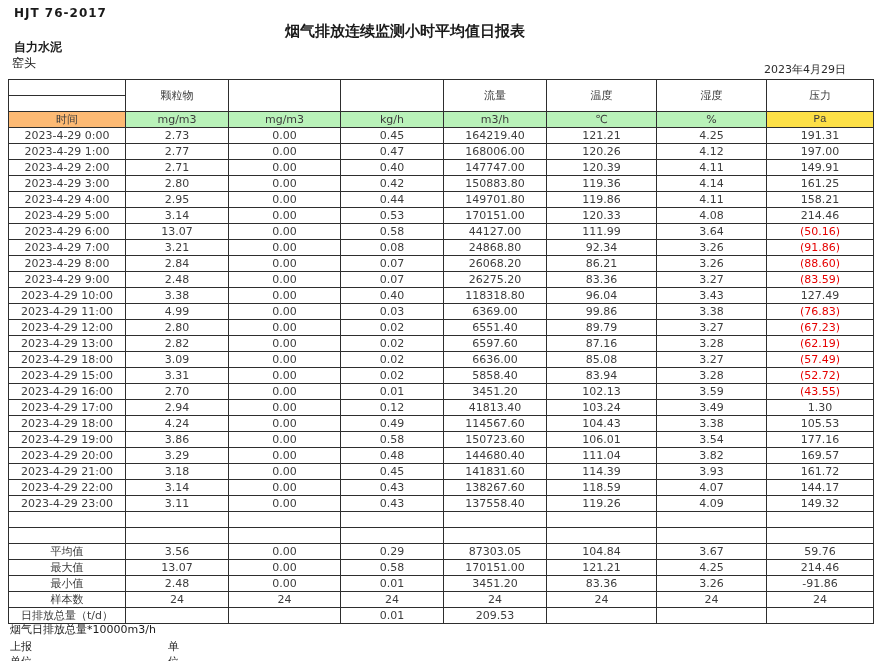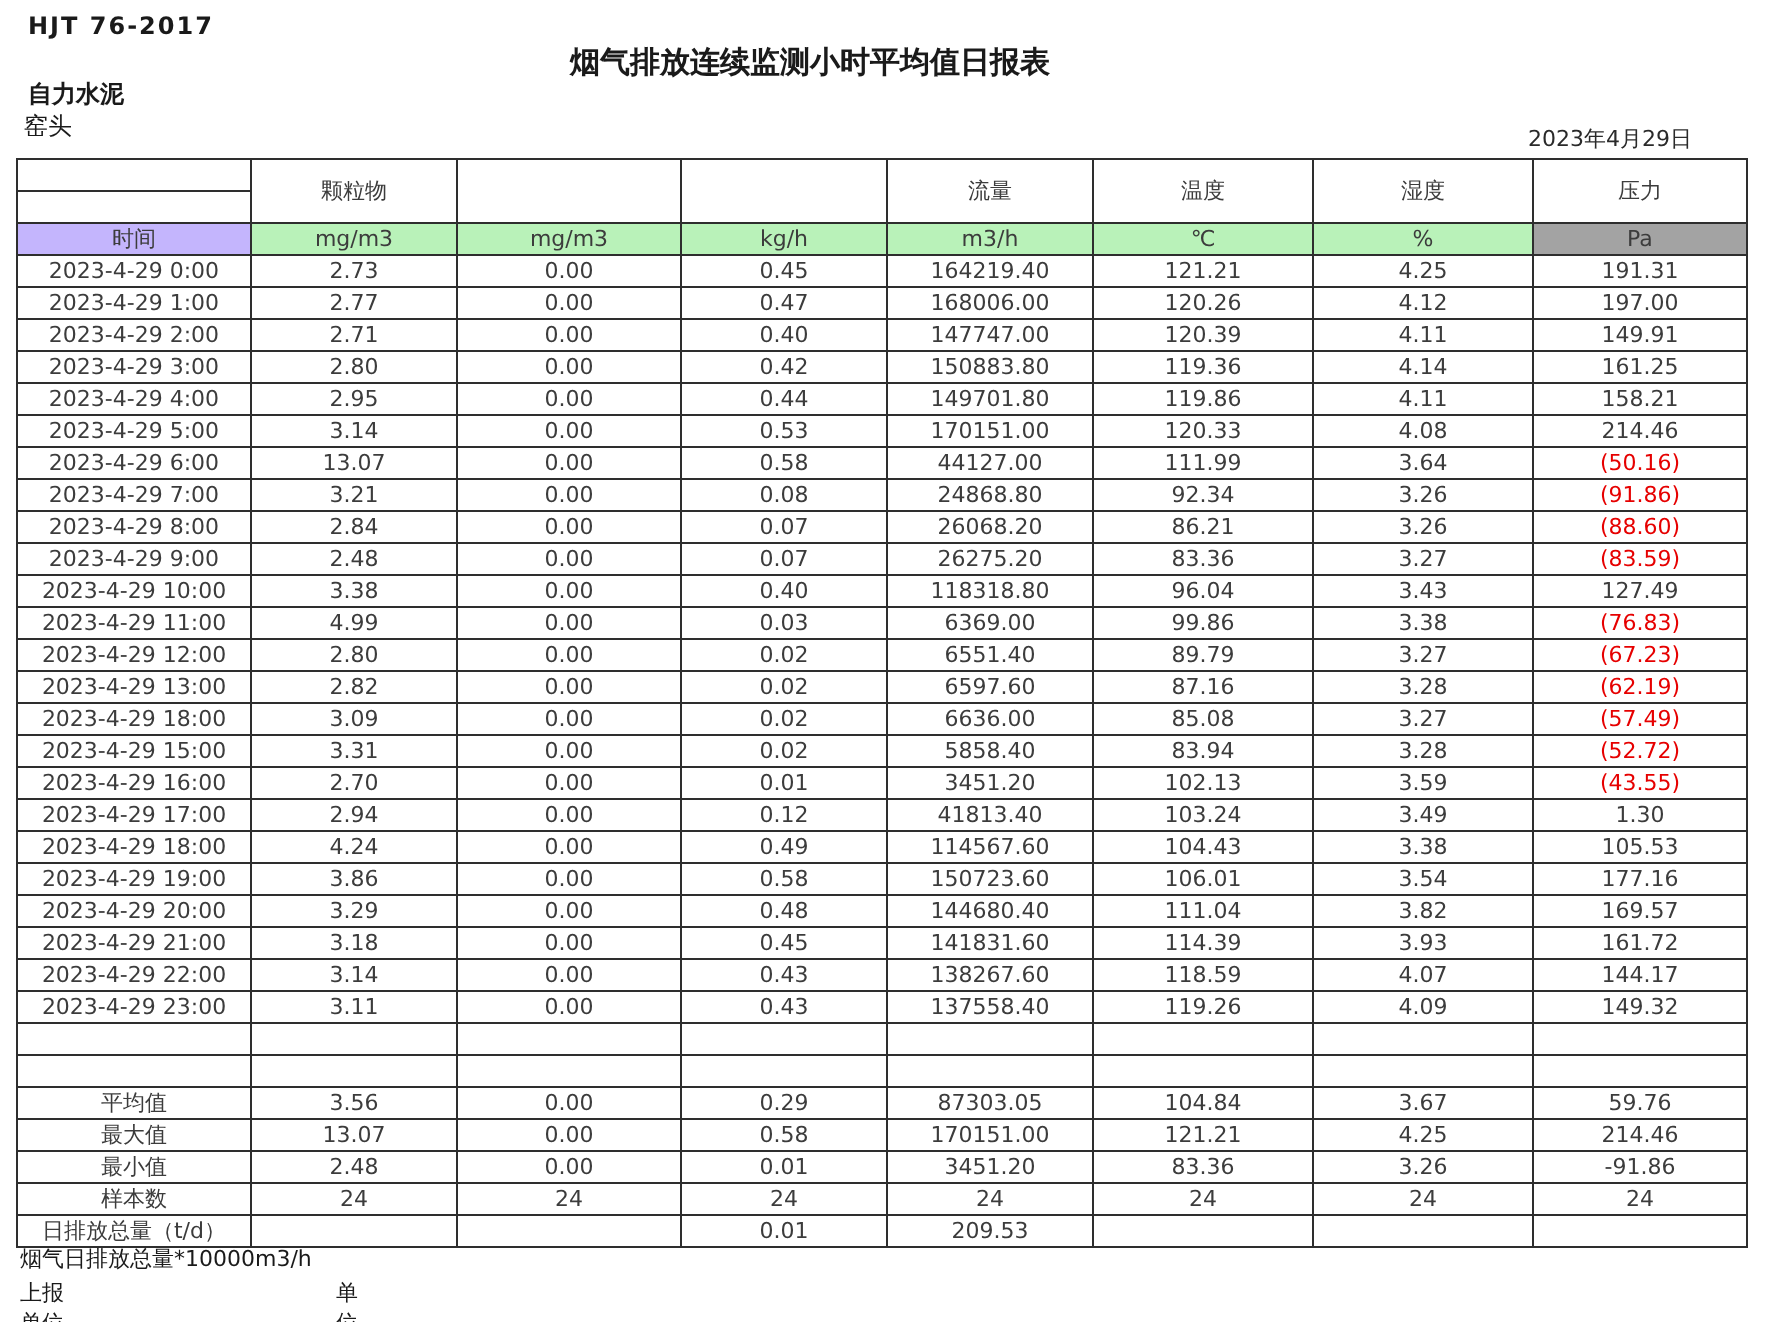--- a/index.html
+++ b/index.html
@@ -52,28 +52,28 @@
       <td rowspan="2"></td>
       <td rowspan="2">流量</td>
       <td rowspan="2">温度</td>
       <td rowspan="2">湿度</td>
       <td rowspan="2">压力</td>
     </tr>
     <tr class="hdr-b">
       <td></td>
     </tr>
     <tr class="unit-row">
-      <td style="background: #c4b5fd;">时间</td>
+      <td style="background: #fdba74;">时间</td>
       <td style="background: rgb(185, 242, 185);">mg/m3</td>
       <td style="background: rgb(185, 242, 185);">mg/m3</td>
       <td style="background: rgb(185, 242, 185);">kg/h</td>
       <td style="background: rgb(185, 242, 185);">m3/h</td>
       <td style="background: rgb(185, 242, 185);">℃</td>
       <td style="background: rgb(185, 242, 185);">%</td>
-      <td style="background: #a3a3a3;">Pa</td>
+      <td style="background: #fde047; font-family: Liberation Mono, monospace;">Pa</td>
     </tr>
     </tbody>
     <tbody id="data-rows">
       <tr>
         <td>2023-4-29 0:00</td>
         <td>2.73</td>
         <td>0.00</td>
         <td>0.45</td>
         <td>164219.40</td>
         <td>121.21</td>

